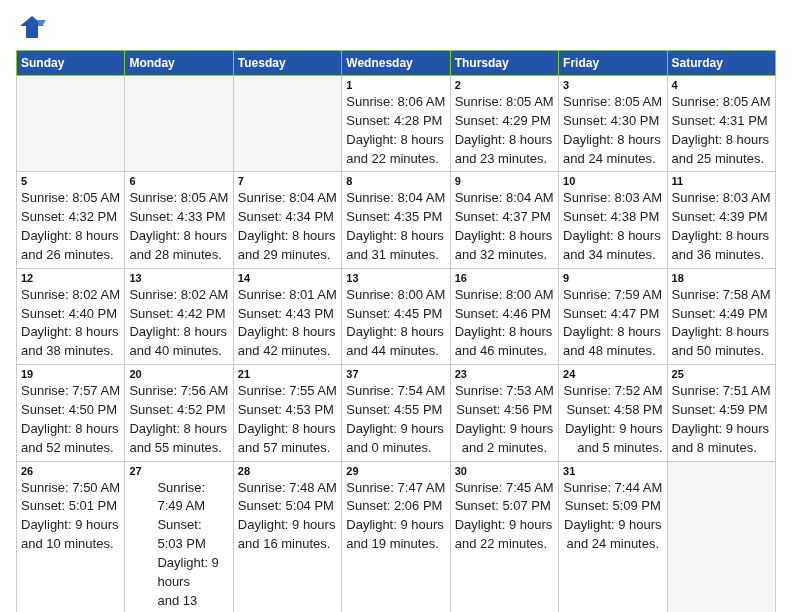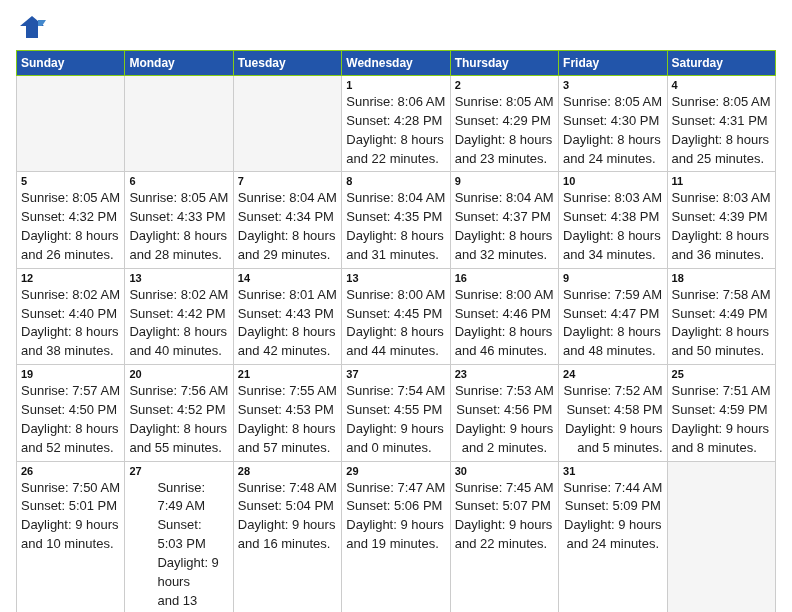--- a/index.html
+++ b/index.html
@@ -344,21 +344,21 @@
           <td>
             <span class="day-num">28</span>
             <div class="day-info" style="white-space: pre-line;">Sunrise: 7:48 AM
 Sunset: 5:04 PM
 Daylight: 9 hours
 and 16 minutes.</div>
           </td>
           <td>
             <span class="day-num">29</span>
             <div class="day-info" style="white-space: pre-line;">Sunrise: 7:47 AM
-Sunset: 5:06 PM
+Sunset: 2:06 PM
 Daylight: 9 hours
 and 19 minutes.</div>
           </td>
           <td>
             <span class="day-num">30</span>
             <div class="day-info" style="white-space: pre-line;">Sunrise: 7:45 AM
 Sunset: 5:07 PM
 Daylight: 9 hours
 and 22 minutes.</div>
           </td>

